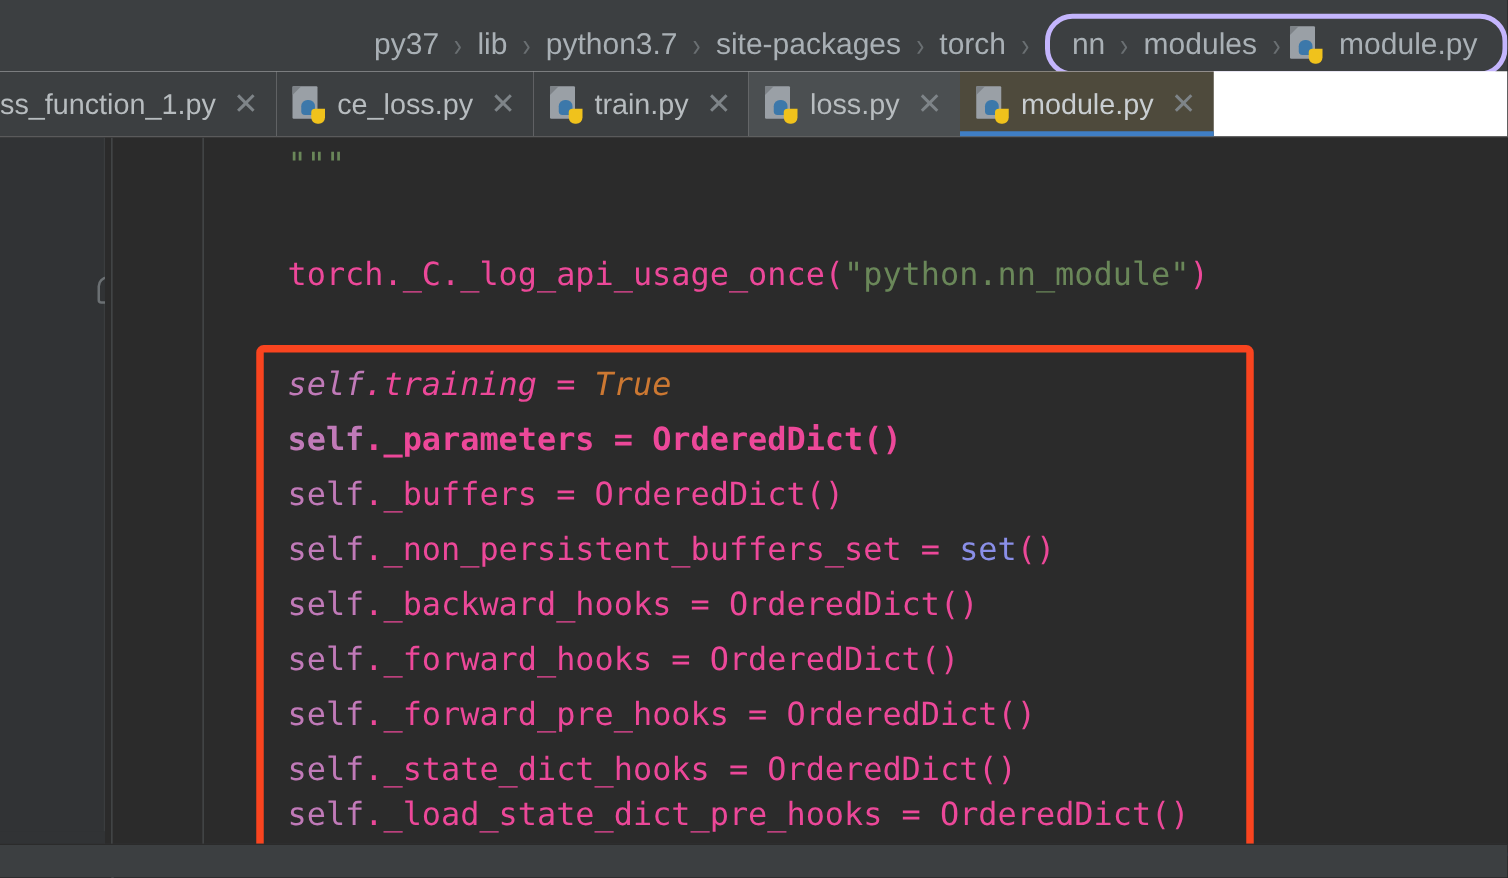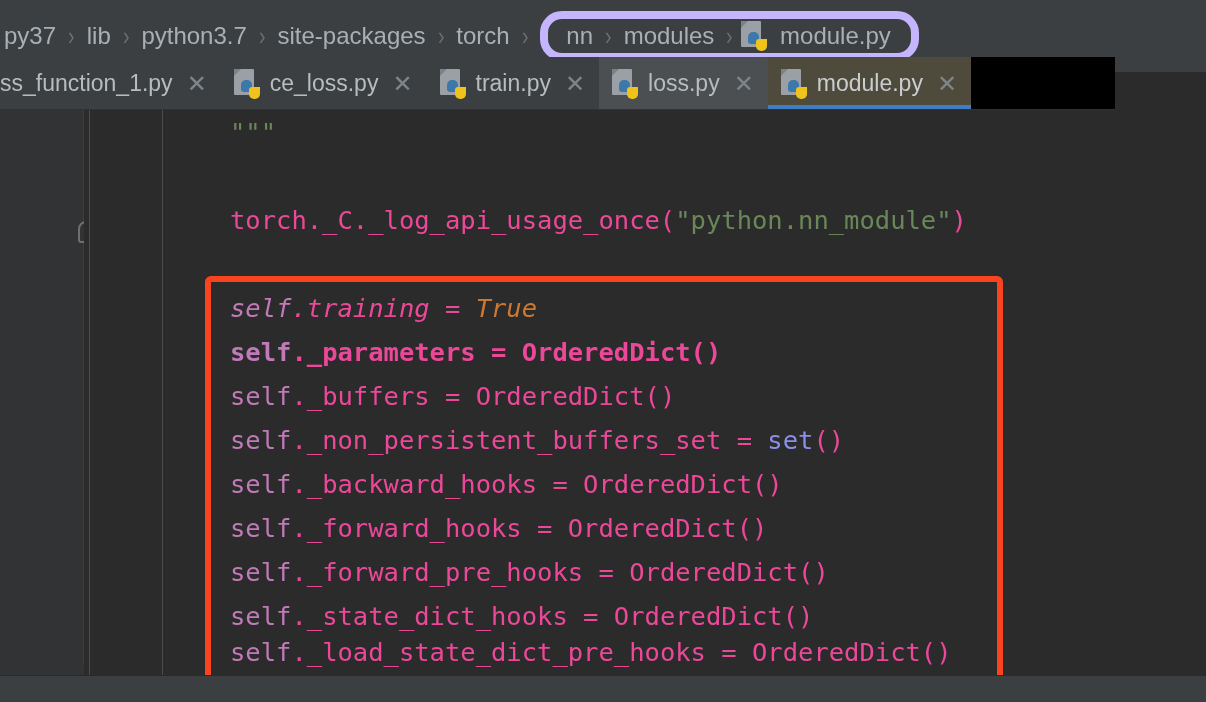--- a/index.html
+++ b/index.html
@@ -12,38 +12,39 @@
   }
   #root { position:relative; width:1206px; height:702px; }
 
   
   .breadcrumb-bar{
     position:absolute; left:0; top:0; width:1206px; height:73px;
     background:#3c3f41;
     display:flex; align-items:center;
     padding-left:0px;
     border-bottom:1px solid #2b2b2b;
+    justify-content:flex-end;
   }
   .crumb{
     display:flex; align-items:center;
     color:#a9b0b5; font-size:24px;
     font-family:"Liberation Sans", sans-serif;
     white-space:nowrap;
     line-height:1;
   }
   .crumb-text{ padding:0 4px; }
   .crumb-sep{
     color:#6a6f72; font-size:26px;
     margin:0 7px; font-weight:300;
     transform:scaleX(0.75);
     display:inline-block;
   }
   .crumb-group-highlight{
     display:flex; align-items:center;
-    border:8px solid #c4b5fd;
+    border:4px solid #c4b5fd;
     border-radius:22px;
     height:50px;
     padding:0 16px 0 14px;
     margin-left:4px;
   }
   
   .pyicon{
     position:relative; display:inline-block;
     width:26px; height:30px; margin-right:9px;
     flex:0 0 auto;
@@ -65,22 +66,22 @@
     position:absolute; left:0; top:0; width:11px; height:12px;
     background:#3c78aa; border-radius:5px 5px 0 3px;
   }
   .pyicon .pyyellow{
     position:absolute; right:0; bottom:0; width:11px; height:12px;
     background:#f0c21c; border-radius:3px 0 5px 5px;
   }
 
   
   .tab-bar{
-    position:absolute; left:0; top:57px; width:1115px; height:53px;
-    background:#000000;
+    position:absolute; left:0; top:57px; width:1206px; height:53px;
+    background:#ffffff;
     display:flex; align-items:stretch;
     overflow:hidden;
     border-bottom:1px solid #323232;
   }
   .tab{
     display:flex; align-items:center;
     padding:0 14px 0 13px;
     height:53px;
     position:relative;
     flex:0 0 auto;

